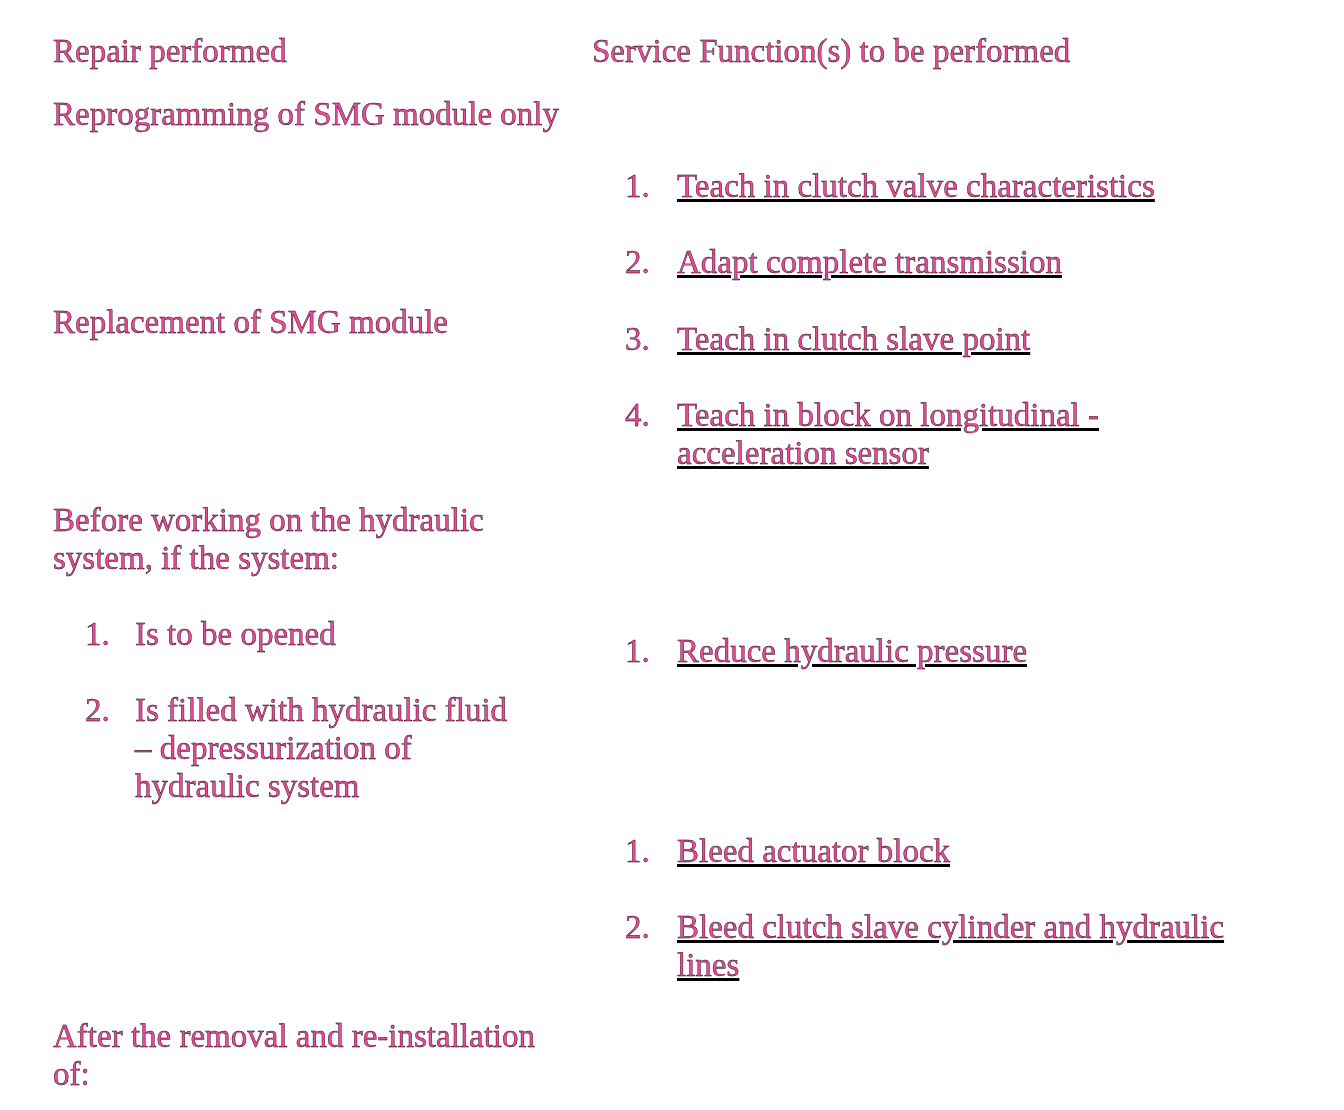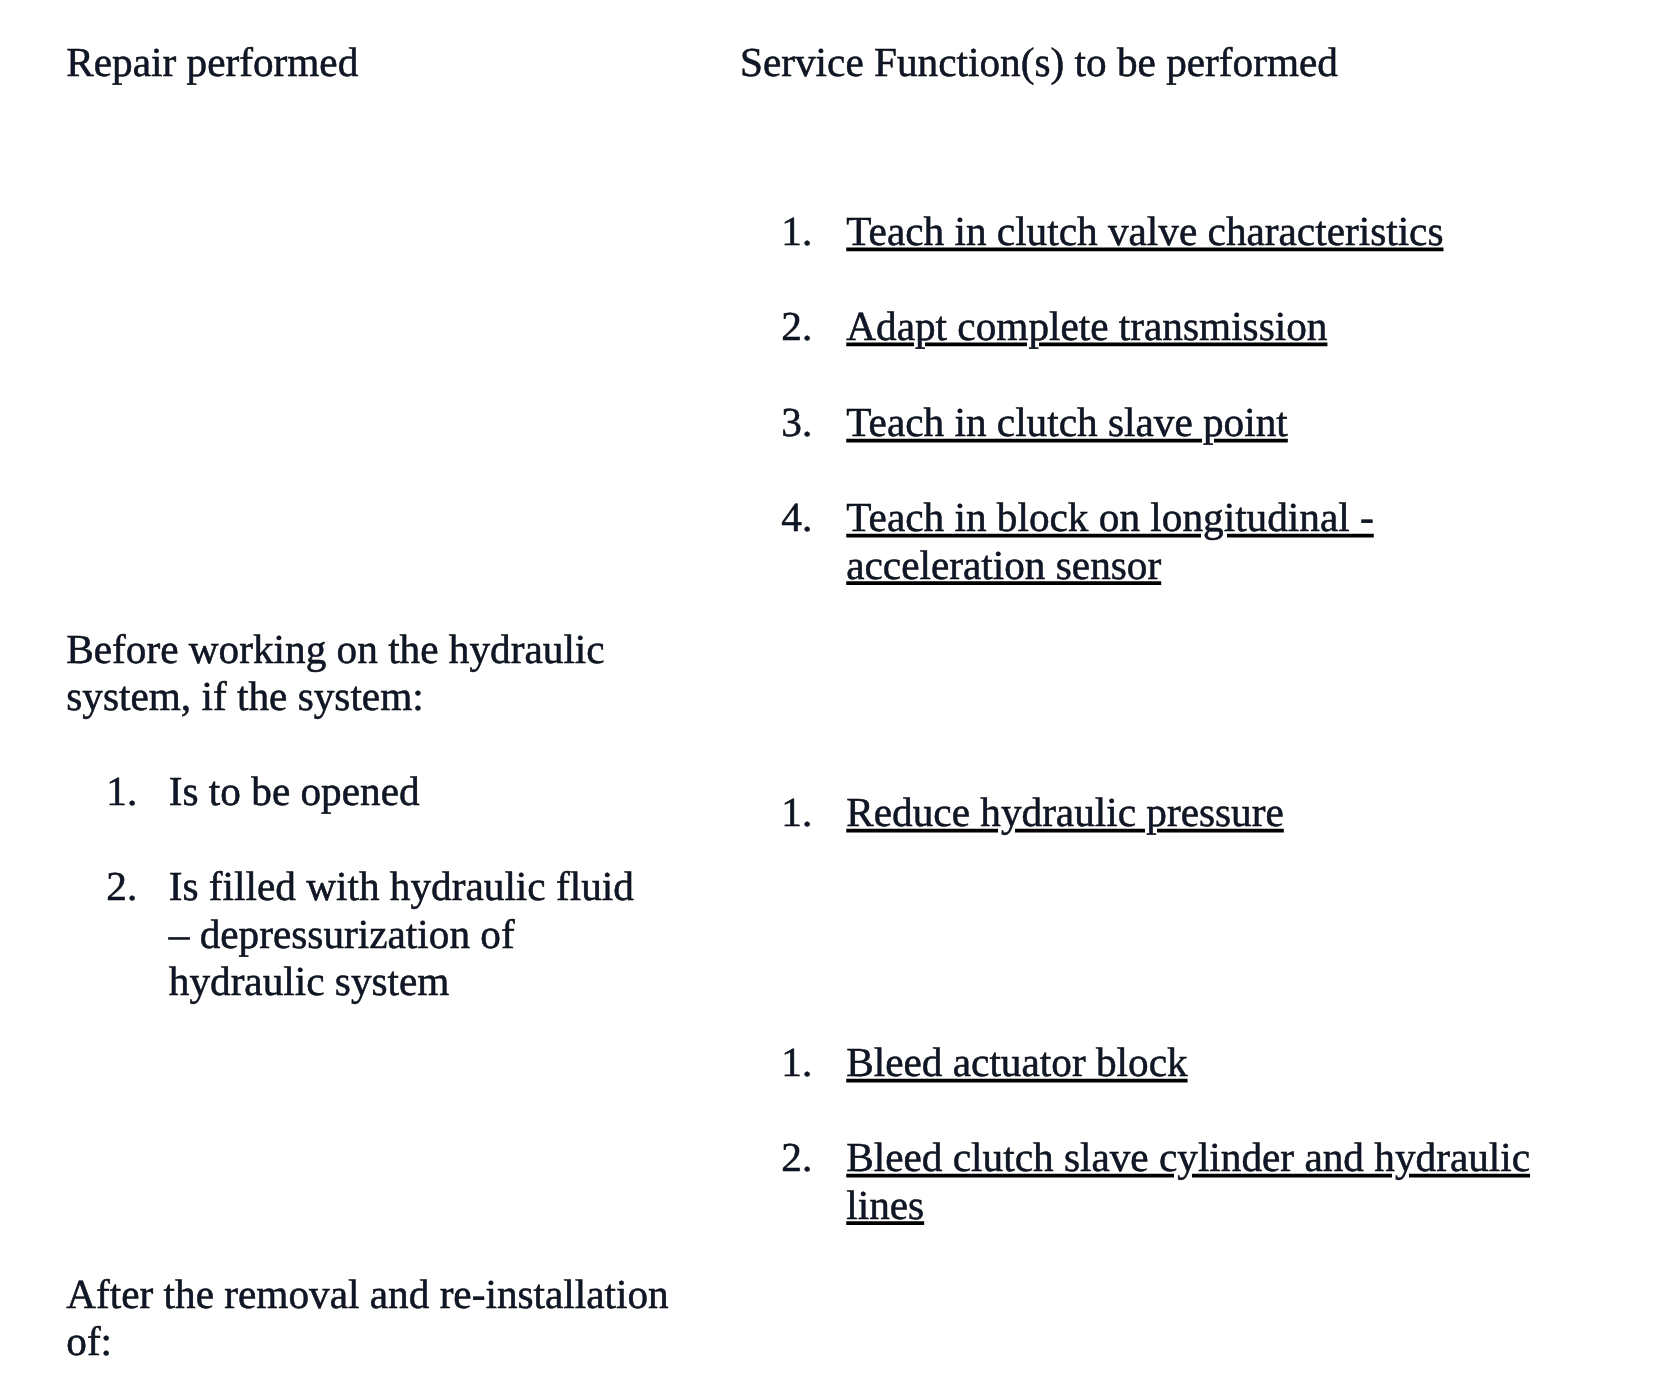--- a/index.html
+++ b/index.html
@@ -9,21 +9,21 @@
   }
   #page {
     position: relative;
     width: 1344px;
     height: 1110px;
     background: #ffffff;
     overflow: hidden;
     font-family: "Liberation Serif", "DejaVu Serif", serif;
     font-size: 33px;
     line-height: 38px;
-    color: #0f172a;
+    color: #ec4899;
     -webkit-text-stroke: 0.4px #000000;
   }
   .block {
     position: absolute;
     white-space: normal;
   }
   .bold { font-weight: 700; }
   
   .li {
     position: absolute;
@@ -38,22 +38,24 @@
 </style>
 </head>
 <body>
 
 <div id="page">
 
   <div class="block" style="left:53px; top:32px; width:420px;">Repair performed</div>
 
   <div class="block" style="left:592px; top:32px; width:620px;">Service Function(s) to be performed</div>
 
+  <div class="block" style="left:53px; top:95px; width:560px;">Reprogramming of SMG module only</div>
 
 
+  <div class="block" style="left:53px; top:303px; width:520px;">Replacement of SMG module</div>
 
   <div class="li li-right" style="left:625px; top:167px; width:610px;">
     <span class="num">1.</span>
     <div class="txt">Teach in clutch valve characteristics</div>
   </div>
 
   <div class="li li-right" style="left:625px; top:243px; width:610px;">
     <span class="num">2.</span>
     <div class="txt">Adapt complete transmission</div>
   </div>

